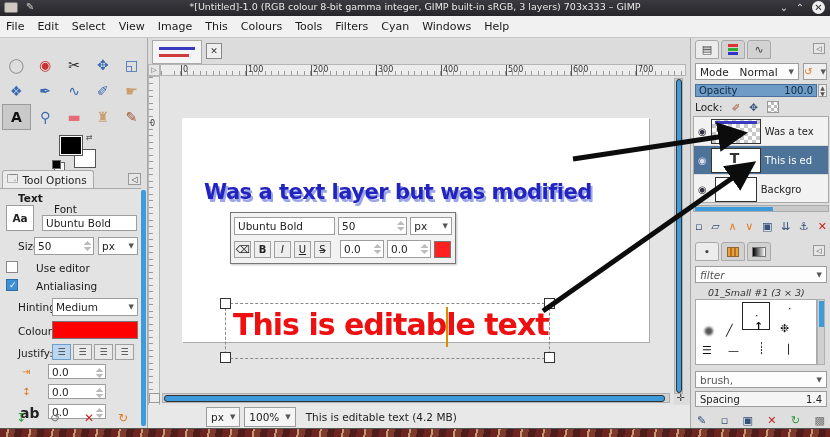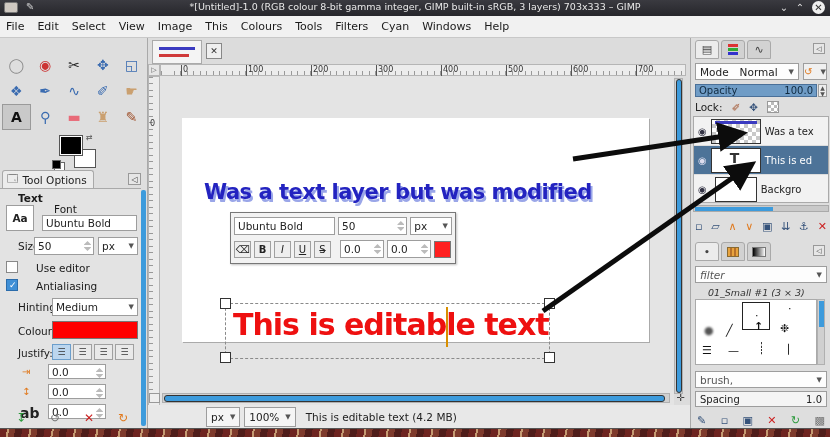--- a/index.html
+++ b/index.html
@@ -421,21 +421,21 @@
     <div class="abs bg-scroll" style="top:261px;">
         <i></i>
       </div>
 
     <div class="abs filter-dd" style="top:333px;font-style:normal;">
       <span>brush,</span>
       <span class="dd-arrow">▼</span>
     </div>
     <div class="abs spacing-row" style="top:353px;">
       <span>Spacing</span>
-      <span>1.0</span>
+      <span>1.4</span>
     </div>
 
     <div class="abs btnrow" style="left:6px;top:374px;width:128px;height:16px;">
       <span>✎</span>
       <span>▫</span>
       <span>▣</span>
       <span class="o-red">✕</span>
       <span class="o-green">↻</span>
       <span class="o-gray">▩</span>
     </div>

